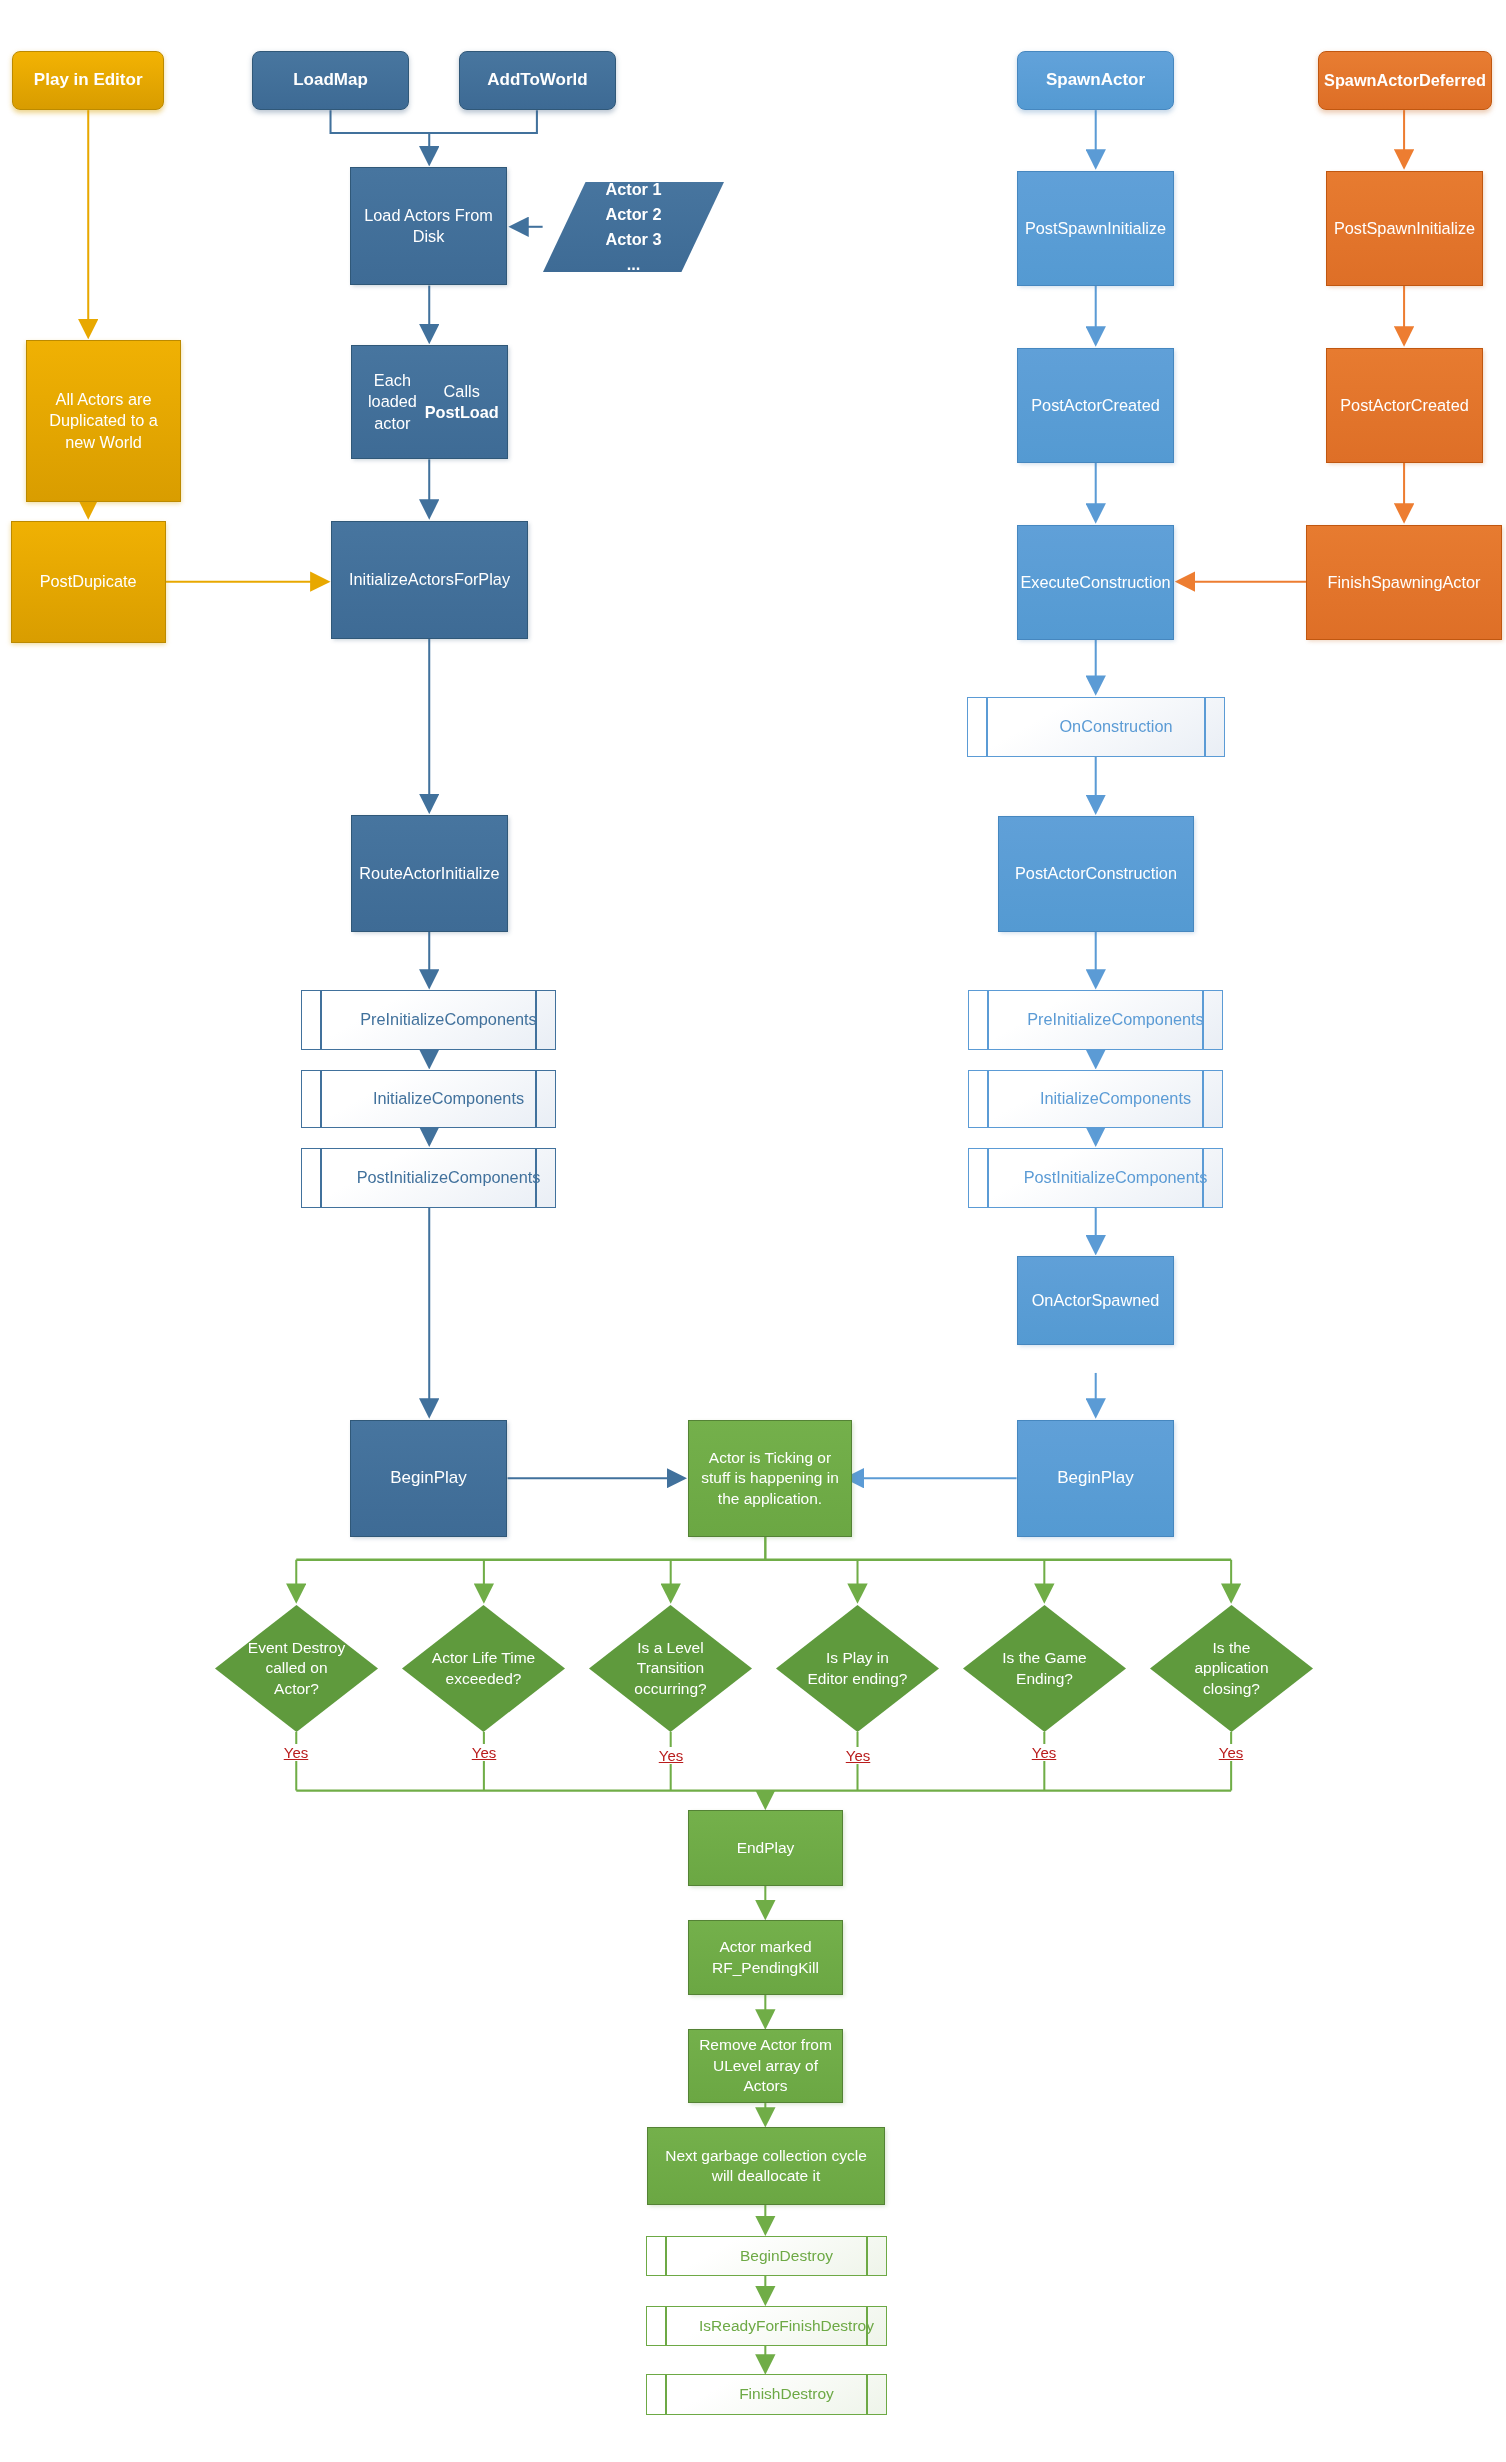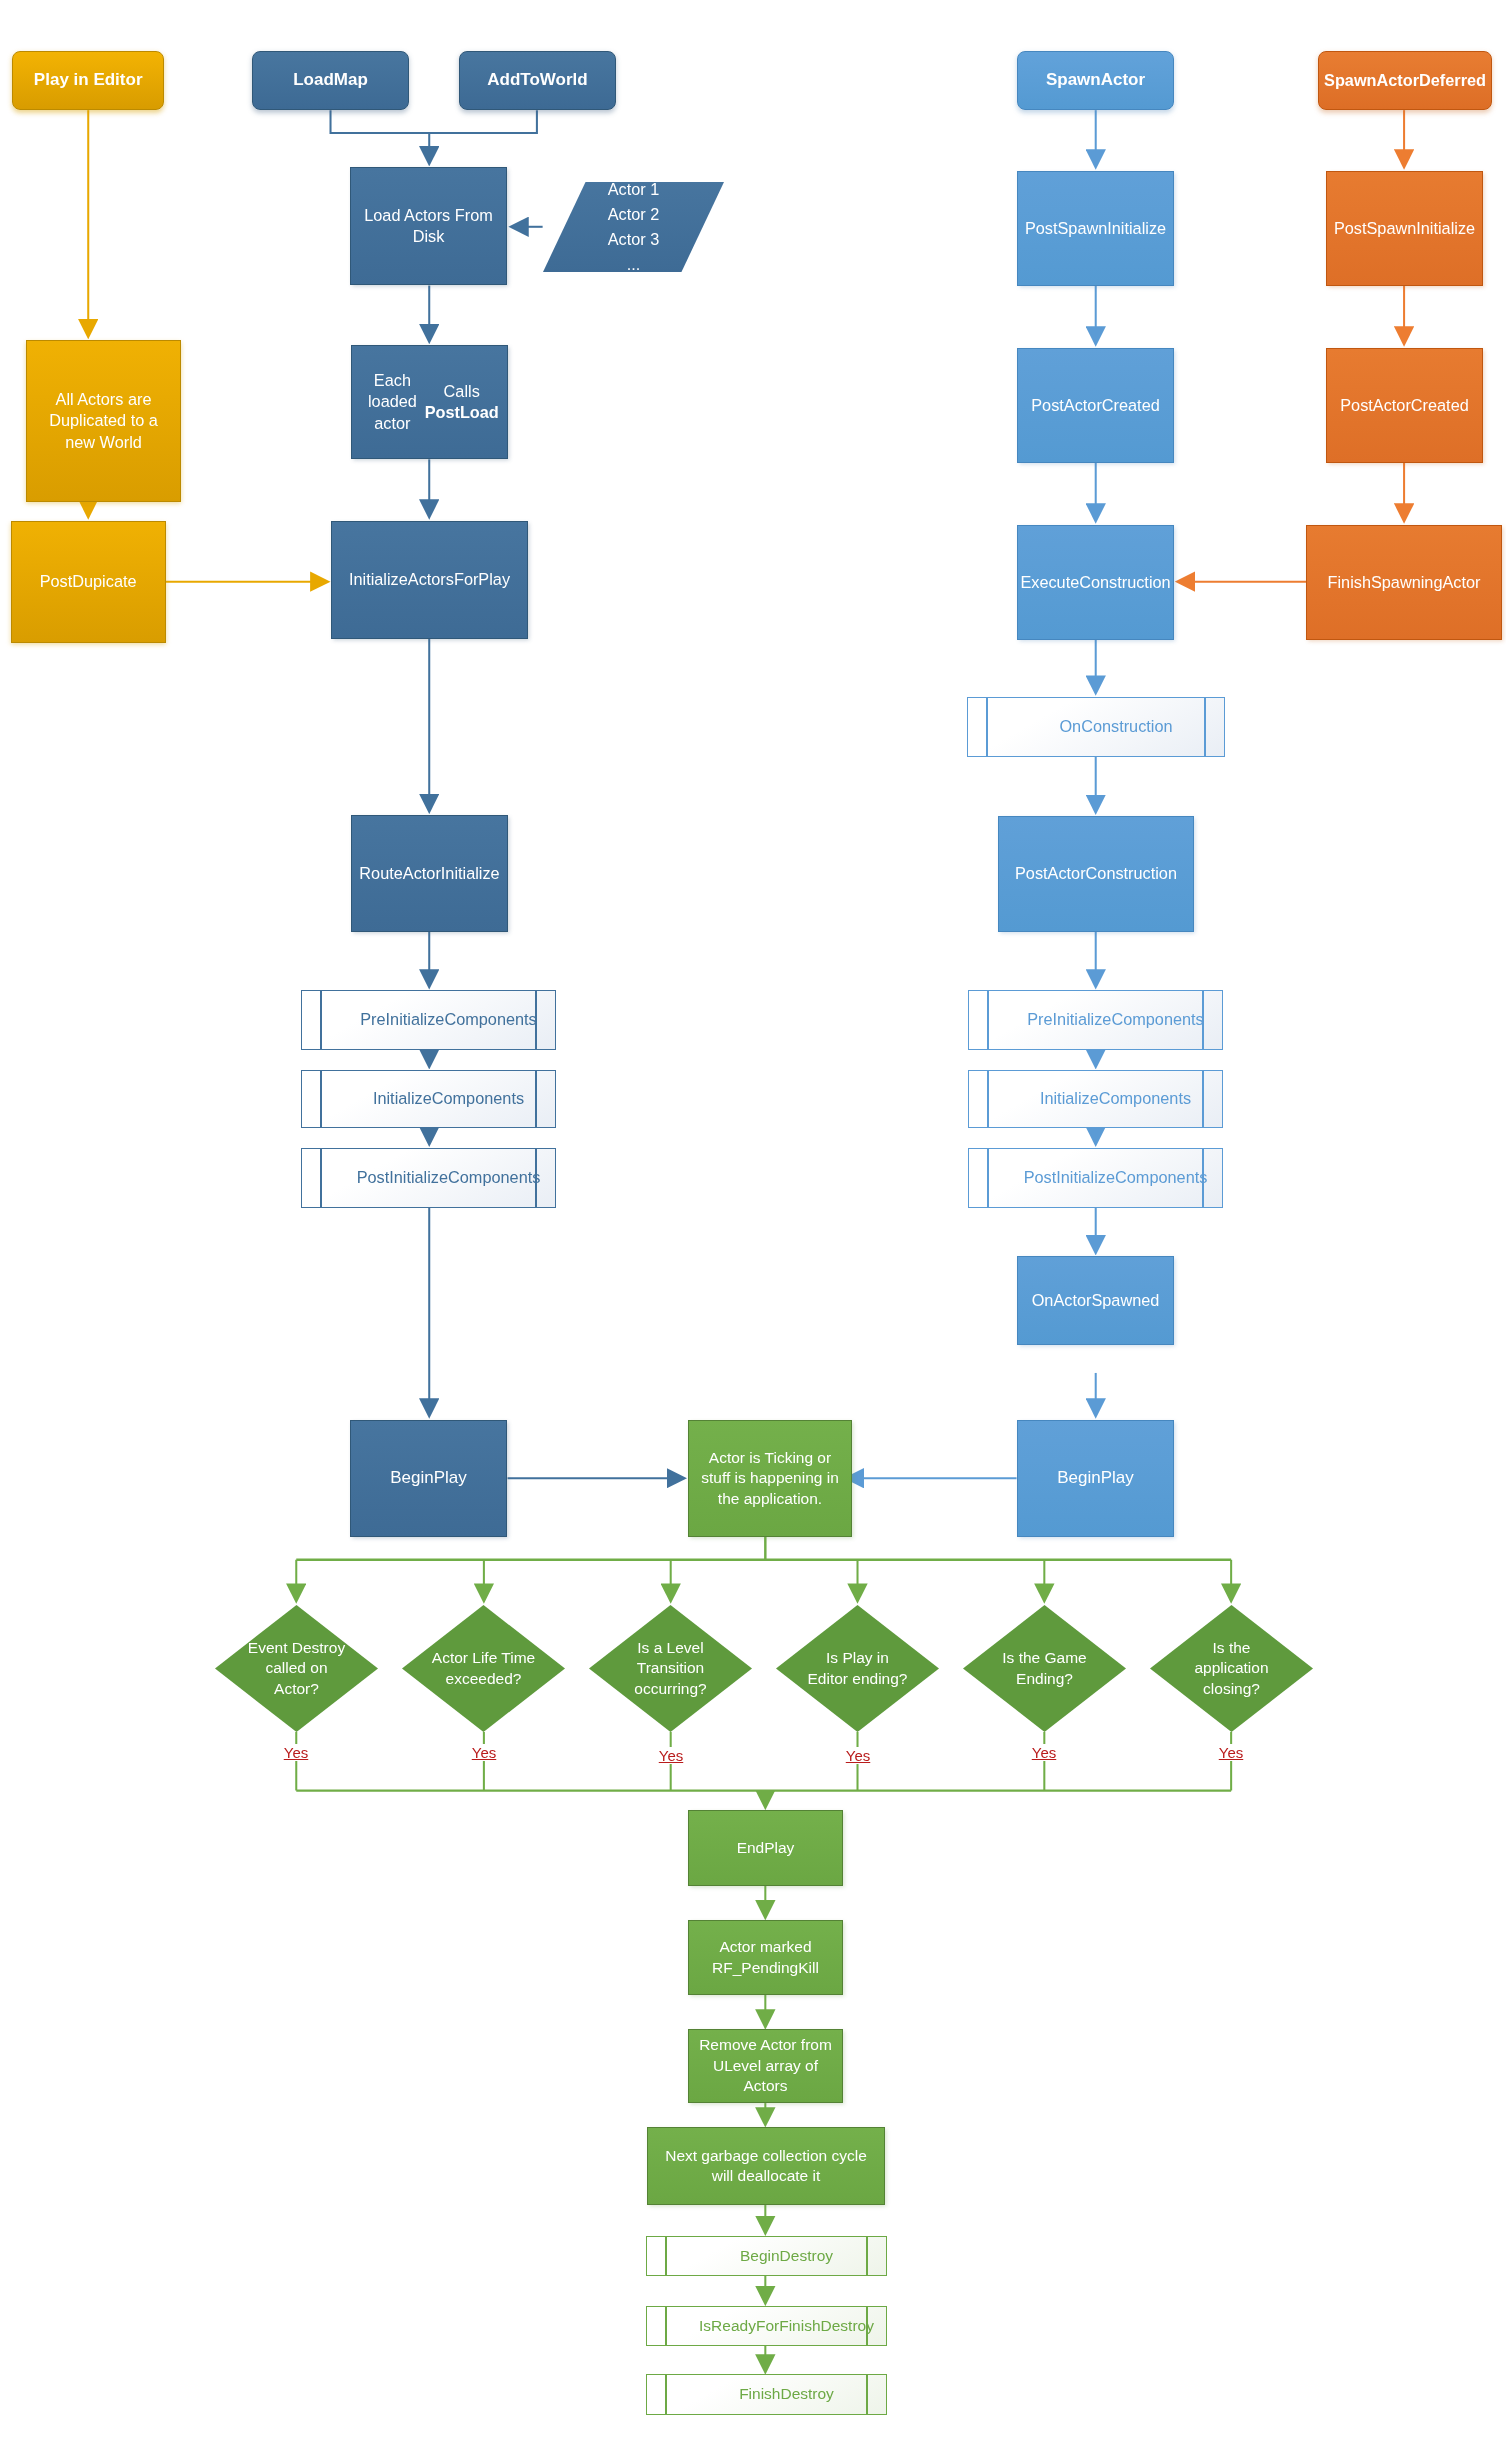--- a/index.html
+++ b/index.html
@@ -34,21 +34,21 @@
   .sub::before { left:18px; }
   .sub::after  { right:18px; }
 
   
   .diamond { clip-path:polygon(50% 0,100% 50%,50% 100%,0 50%); background:#5F9A3D;
              font-size:15.5px; padding:0 28px; line-height:1.3; }
 
   
   .para { clip-path:polygon(23.5% 0, 100% 0, 76.5% 100%, 0 100%);
           background:linear-gradient(180deg,#47759F,#3E6B95); font-size:16.3px;
-          white-space:pre-line; line-height:1.55; }
+          white-space:pre-line; line-height:1.55;font-weight:bold; }
 
   .yes { position:absolute; color:#b91c1c; font-size:15px; background:#fff; padding:0 4.1px;
          transform:translateX(-50%);text-decoration:underline; }
   b { font-weight:bold;margin-top:16px; }
 </style>
 </head>
 <body>
 
 <div class="stage">
 

